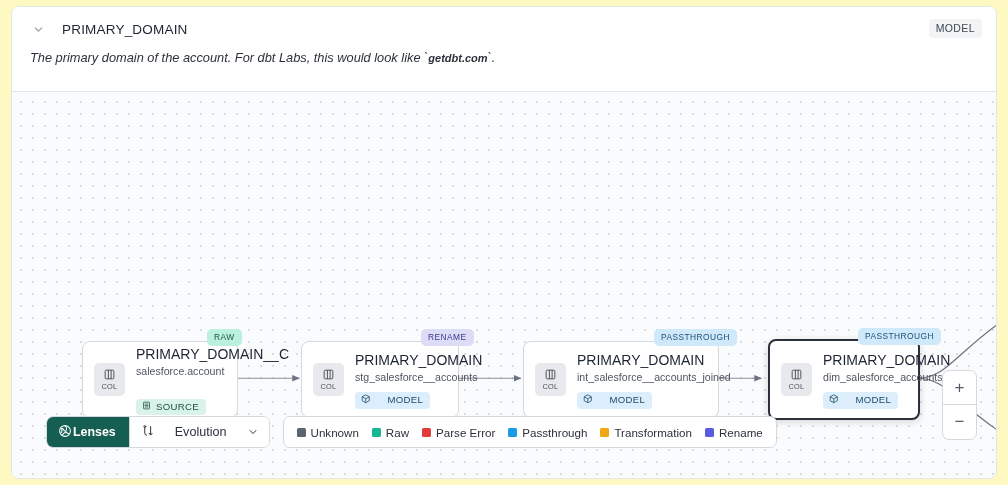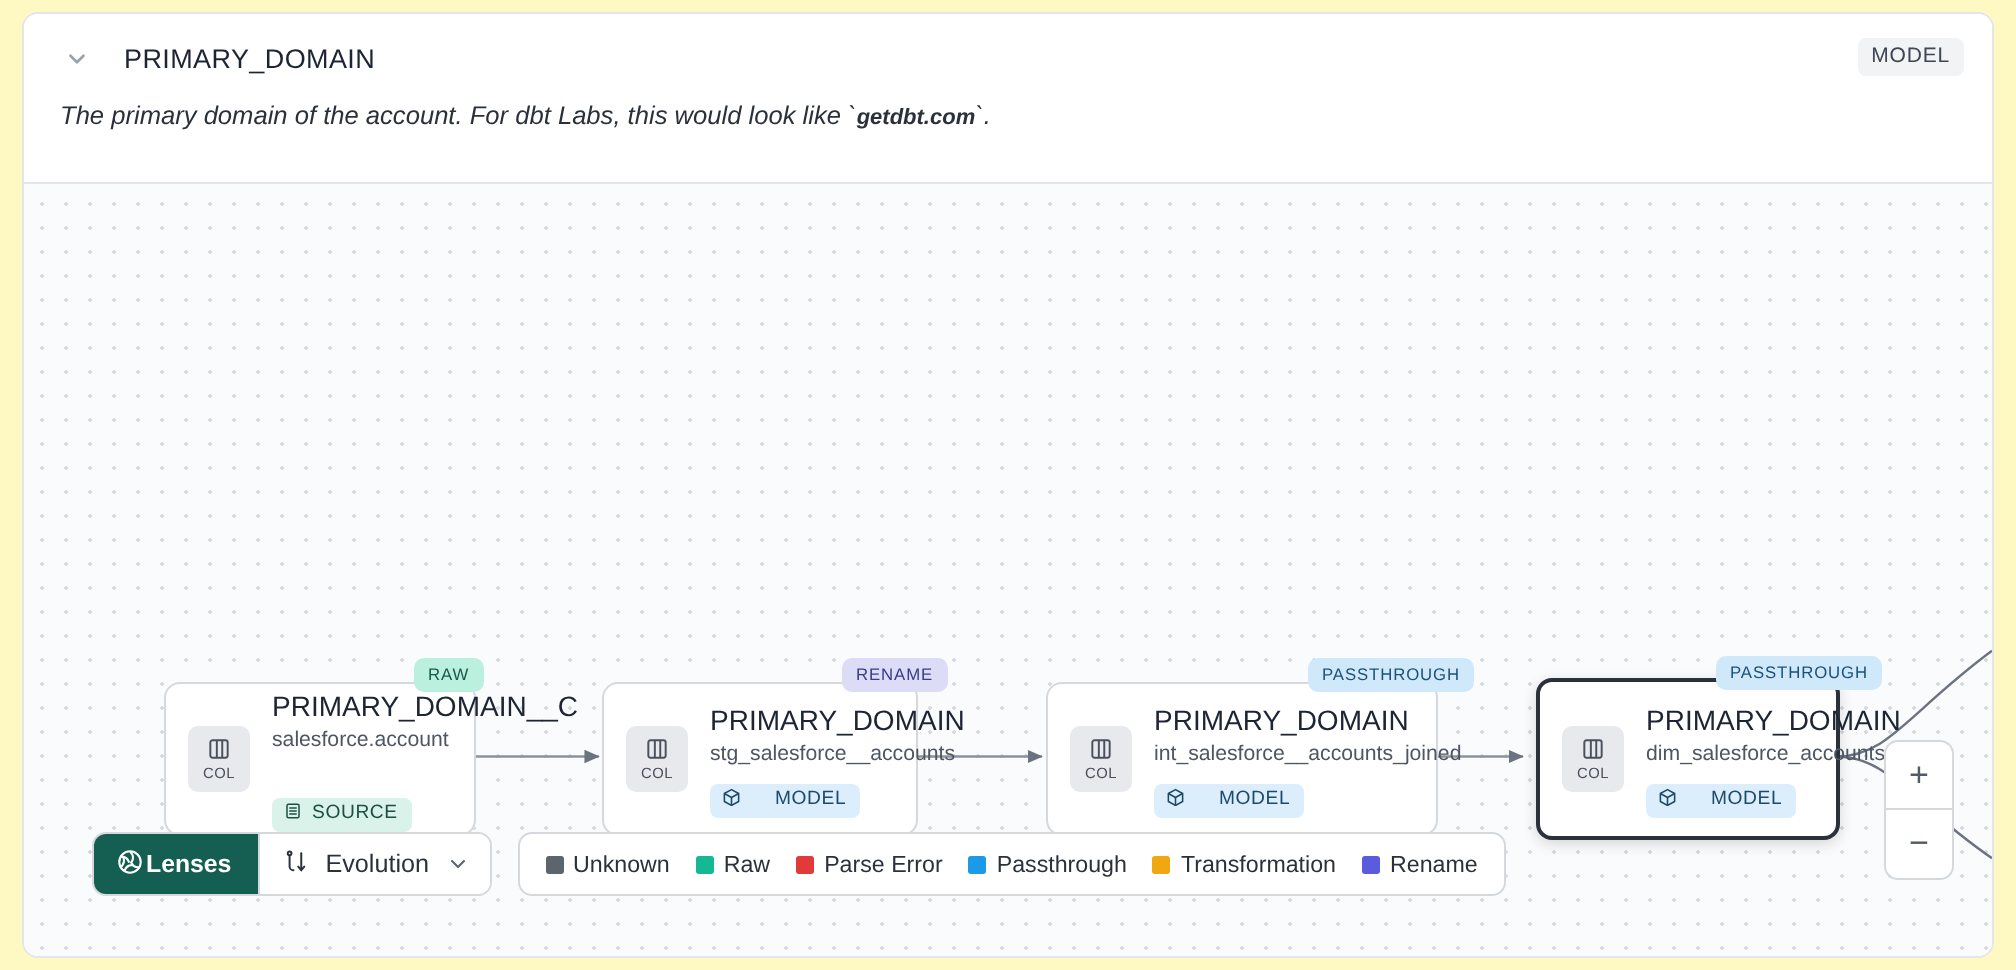--- a/index.html
+++ b/index.html
@@ -247,21 +247,21 @@
     color: #ffffff;
     display: flex; align-items: center; gap: 1px;
     padding: 0 13px 0 11px;
     font-size: 12.4px;
     font-weight: bold;
     cursor: pointer;
   }
   .seg-evolution {
     background: #ffffff;
     color: #2b313b;
-    display: flex; align-items: center; gap: 8px;
+    display: flex; align-items: center; gap: 20px;
     padding: 0 10px 0 11px;
     font-size: 12.6px;
     border-left: 1px solid #d5d9de;
     cursor: pointer;
   }
   .legend {
     height: 32px;
     display: flex; align-items: center; gap: 13px;
     padding: 0 13px;
     background: #ffffff;

